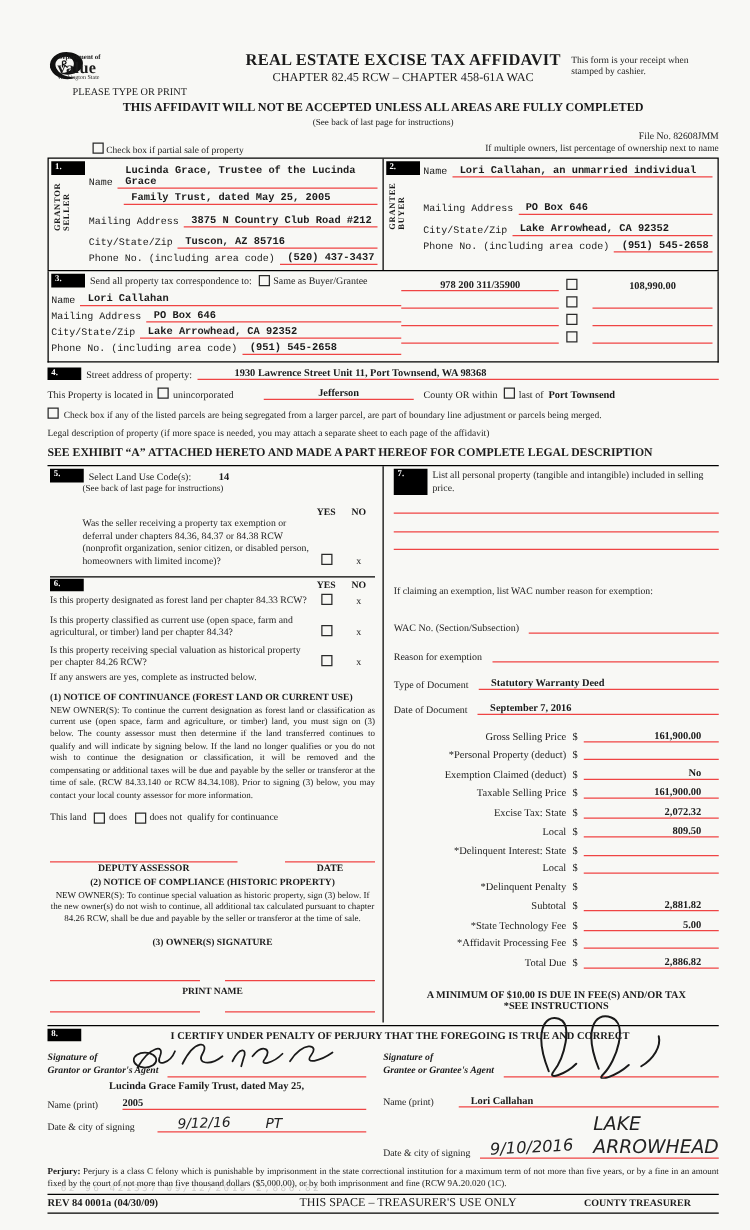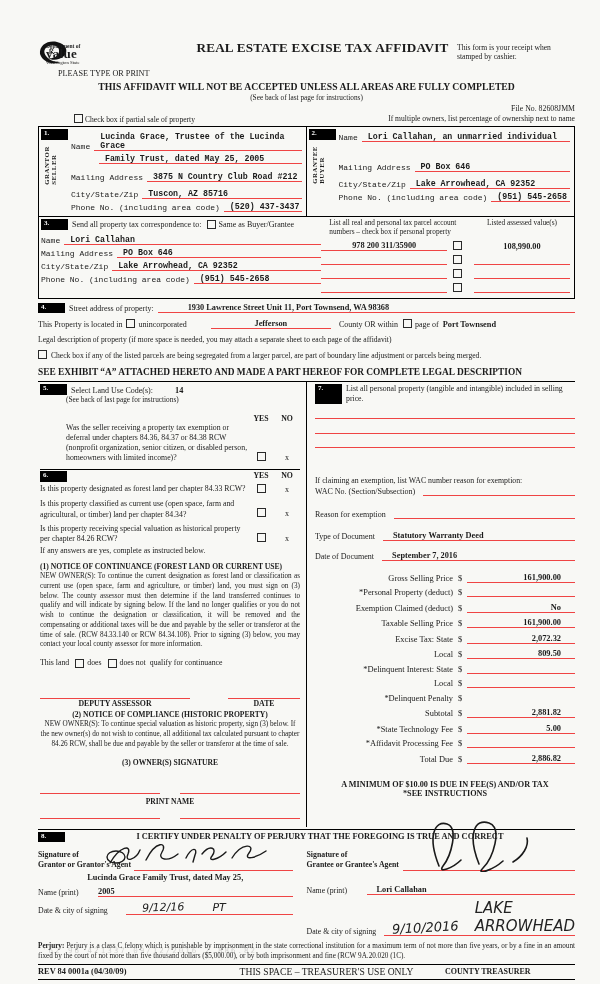--- a/index.html
+++ b/index.html
@@ -74,21 +74,21 @@
   .mrow{display:flex;align-items:flex-end;margin-top:5.5px;font-size:8.4px;}
   .mlab{width:138px;text-align:right;flex:none;}
   .mdollar{width:14px;text-align:center;flex:none;}
   .mval{flex:1;text-align:right;font-weight:bold;padding-right:14px;}
   
   .s8{border-top:1px solid #000;margin-top:2px;padding-top:2px;}
   .s8head{display:flex;align-items:center;}
   .certify{flex:1;text-align:center;font-size:8.4px;font-weight:bold;}
   .s8cols{display:flex;margin-top:8px;}
   .s8col{width:50%;box-sizing:border-box;padding-right:14px;position:relative;}
-  .siglabel{font-size:7.8px;font-weight:bold;line-height:1.25;}
+  .siglabel{font-size:7.8px;font-weight:bold;line-height:1.25;font-style:italic;}
   .s8frow{display:flex;align-items:flex-end;font-size:7.8px;margin-top:5px;}
   .perjury{font-size:7.2px;line-height:1.3;margin-top:6px;border-bottom:1px solid #000;
            padding-bottom:3px;text-align:justify;}
   .footerrow{display:flex;align-items:center;border-bottom:1px solid #000;padding:1px 0 2px 0;}
   .stamp{position:absolute;left:42px;top:946px;font-family:"DejaVu Sans Mono",monospace;
          font-size:7.5px;letter-spacing:2px;color:#000;opacity:.16;filter:blur(.4px);}
   svg.sig{position:absolute;pointer-events:none;}
 </style>
 </head>
 <body>
@@ -107,20 +107,21 @@
         <div class="logo-txt">
           <div class="logo-dept">Department of</div>
           <div class="logo-name">value</div>
           <div class="logo-state">Washington State</div>
         </div>
       </div>
       <div class="typeprint">PLEASE TYPE OR PRINT</div>
     </div>
     <div class="hdr-c">
       <div class="title">REAL ESTATE EXCISE TAX AFFIDAVIT</div>
+      <div class="subtitle">CHAPTER 82.45 RCW – CHAPTER 458-61A WAC</div>
     </div>
     <div class="hdr-r">This form is your receipt when stamped by cashier.</div>
   </div>
 
   <div class="warn">THIS AFFIDAVIT WILL NOT BE ACCEPTED UNLESS ALL AREAS ARE FULLY COMPLETED</div>
   <div class="seeback">(See back of last page for instructions)</div>
   <div class="fileno">File No. 82608JMM</div>
 
   <div class="toprow">
     <span>
@@ -210,24 +211,20 @@
       <div class="frow">
             <span class="lbl">City/State/Zip</span>
         <span class="fv ul">Lake Arrowhead, CA 92352</span>
           </div>
       <div class="frow">
             <span class="lbl">Phone No. (including area code)</span>
         <span class="fv ul">(951) 545-2658</span>
           </div>
     </div>
     <div class="s3r">
-      <div class="s3rhead">
-        <span style="flex:1;padding-left:8px">List all real and personal tax parcel account numbers – check box if personal property</span>
-        <span style="width:96px;margin-left:10px;text-align:center">Listed assessed value(s)</span>
-      </div>
       <div class="s3rrow">
         <span class="parcel ul">978 200 311/35900</span>
         <span class="cb s3cb"></span>
         <span class="assessed">108,990.00</span>
       </div>
       <div class="s3rrow">
             <span class="parcel ul"></span>
         <span class="cb s3cb"></span>
         <span class="assessed ul"></span>
           </div>
@@ -250,29 +247,29 @@
       <span class="lbl" style="margin:0 4px">Street address of property:</span>
       <span class="fv ul val" style="flex:1;padding-left:30px">1930 Lawrence Street Unit 11, Port Townsend, WA  98368</span>
     </div>
     <div class="s4row" style="margin-top:6px">
       <span>This Property is located in</span>
       <span class="cb" style="margin:0 3px 1px 4px"></span>
       <span>unincorporated</span>
       <span class="ul val" style="width:120px;text-align:center;margin-left:24px">Jefferson</span>
       <span style="margin-left:8px">County OR  within</span>
       <span class="cb" style="margin:0 3px 1px 5px"></span>
-      <span>page of</span>
+      <span>last of</span>
       <span class="val" style="margin-left:4px">Port Townsend</span>
-    </div>
-    <div class="s4row" style="margin-top:6px">
-      <span class="small" style="font-size:7.6px">Legal description of property (if more space is needed, you may attach a separate sheet to each page of the affidavit)</span>
     </div>
     <div class="s4row" style="margin-top:6px">
       <span class="cb" style="margin:0 4px 1px 0"></span>
       <span class="small" style="font-size:7.6px">Check box if any of the listed parcels are being segregated from a larger parcel, are part of boundary line adjustment or parcels being merged.</span>
+    </div>
+    <div class="s4row" style="margin-top:6px">
+      <span class="small" style="font-size:7.6px">Legal description of property (if more space is needed, you may attach a separate sheet to each page of the affidavit)</span>
     </div>
     <div class="exhibit">SEE EXHIBIT “A” ATTACHED HERETO AND MADE A PART HEREOF FOR COMPLETE LEGAL DESCRIPTION</div>
   </div>
 
   <div class="cols">
     <div class="colL">
       <div class="row" style="align-items:flex-end">
         <span class="secnum">5.</span>
         <span class="lbl" style="margin-left:4px">Select Land Use Code(s):</span>
         <span class="val" style="margin-left:22px">14</span>
@@ -364,21 +361,21 @@
       <div class="row">
         <span class="secnum">7.</span>
         <span class="q" style="margin-left:4px;flex:1">List all personal property (tangible and intangible) included in selling price.</span>
       </div>
       <div class="ul" style="margin-top:14px"></div>
       <div class="ul" style="margin-top:14px"></div>
       <div class="ul" style="margin-top:13px"></div>
 
       <div class="q" style="margin-top:28px">If claiming an exemption, list WAC number reason for exemption:</div>
 
-      <div class="row" style="align-items:flex-end;font-size:8px">
+      <div class="row" style="margin-top:20px;align-items:flex-end;font-size:8px">
         <span>WAC No. (Section/Subsection)</span>
         <span class="ul" style="flex:1;margin-left:8px"></span>
       </div>
       <div class="row" style="margin-top:14px;align-items:flex-end;font-size:8px">
         <span>Reason for exemption</span>
         <span class="ul" style="flex:1;margin-left:8px"></span>
       </div>
       <div class="row" style="margin-top:12px;align-items:flex-end;font-size:8px">
         <span>Type of Document</span>
         <span class="ul val" style="flex:1;margin-left:8px;padding-left:10px">Statutory Warranty Deed</span>
@@ -522,20 +519,20 @@
         </div>
       </div>
     </div>
     <div class="perjury">
       <span class="b">Perjury:</span>
       <span>Perjury is a class C felony which is punishable by imprisonment in the state correctional institution for a maximum term of not more than five years, or by a fine in an amount fixed by the court of not more than five thousand dollars ($5,000.00), or by both imprisonment and fine (RCW 9A.20.020 (1C).</span>
     </div>
     <div class="footerrow">
       <span style="width:170px;font-size:8.4px;font-weight:bold">REV 84 0001a (04/30/09)</span>
       <span style="flex:1;text-align:center;font-size:9.6px">THIS SPACE – TREASURER'S USE ONLY</span>
-      <span style="width:130px;text-align:left;font-size:8px;font-weight:bold">COUNTY TREASURER</span>
+      <span style="width:130px;text-align:center;font-size:8px;font-weight:bold">COUNTY TREASURER</span>
     </div>
   </div>
 
 </div>
 
 <div class="stamp">'62 96  421337  09/12/2016  2,886.82</div>
 </div>
 
 </body></html>

